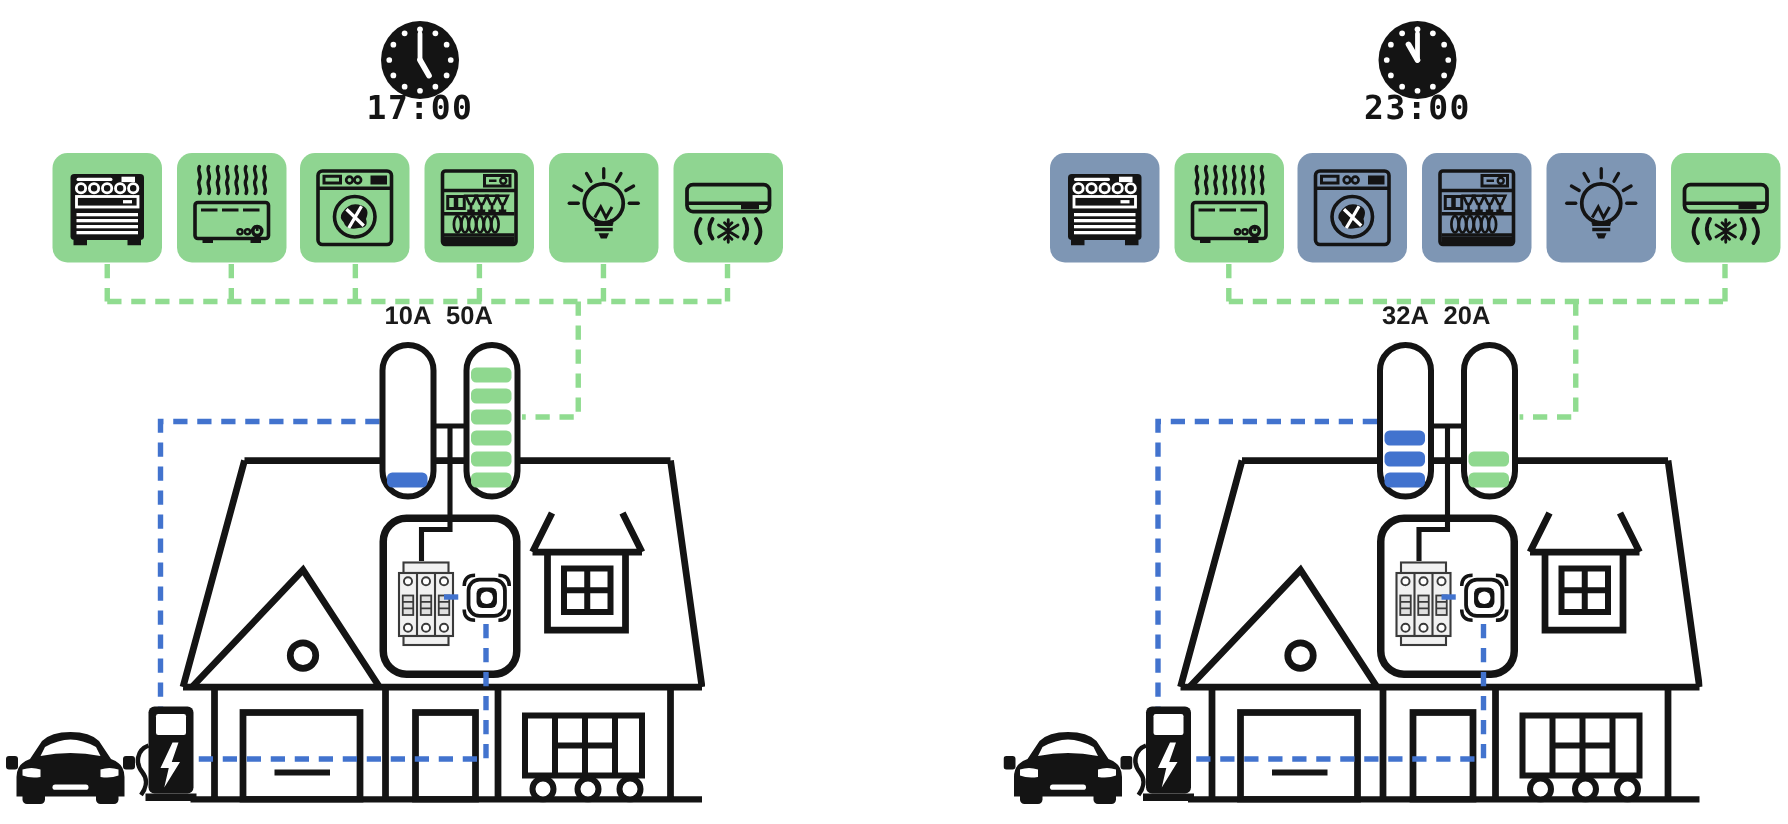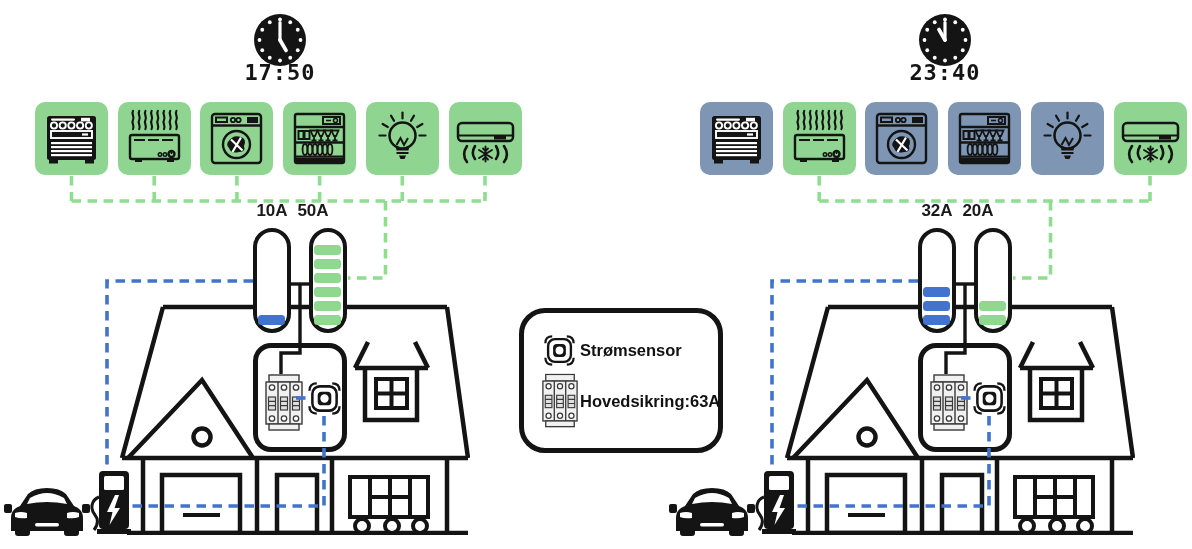--- a/index.html
+++ b/index.html
@@ -354,21 +354,21 @@
             <use href="#icon-air-conditioner"></use>
           </svg>
         </div>
       </div>
 
     <svg class="clock" viewBox="0 0 56 56">
       <use href="#clock-face"></use>
       <line class="hand" x1="28" y1="28" x2="28" y2="10.5"></line>
       <line class="hand hour" x1="28" y1="28" x2="28" y2="16" transform="rotate(150 28 28)"></line>
     </svg>
-    <div class="time">17:50</div>
+    <div class="time">17:00</div>
   </section>
     <section class="scenario" style="left: 665px;">
     <svg class="house" viewBox="0 0 360 235">
         <use href="#icon-house"></use>
       </svg>
 
     <div class="fusebox">
       <svg class="breaker-in-box" viewBox="0 0 40 58">
           <use href="#icon-breaker"></use>
         </svg>
@@ -441,25 +441,15 @@
             <use href="#icon-air-conditioner"></use>
           </svg>
         </div>
       </div>
 
     <svg class="clock" viewBox="0 0 56 56">
       <use href="#clock-face"></use>
       <line class="hand" x1="28" y1="28" x2="28" y2="10.5"></line>
       <line class="hand hour" x1="28" y1="28" x2="28" y2="16" transform="rotate(330 28 28)"></line>
     </svg>
-    <div class="time">23:40</div>
+    <div class="time">23:00</div>
   </section>
-    <div class="legend">
-    <svg class="l-icon-sensor" viewBox="0 0 34 34">
-        <use href="#icon-sensor"></use>
-      </svg>
-    <span class="legend-label l-label-1">Strømsensor</span>
-    <svg class="l-icon-fuse" viewBox="0 0 40 58">
-        <use href="#icon-breaker"></use>
-      </svg>
-    <span class="legend-label l-label-2">Hovedsikring:63A</span>
-  </div>
 </div>
 
 </body></html>

